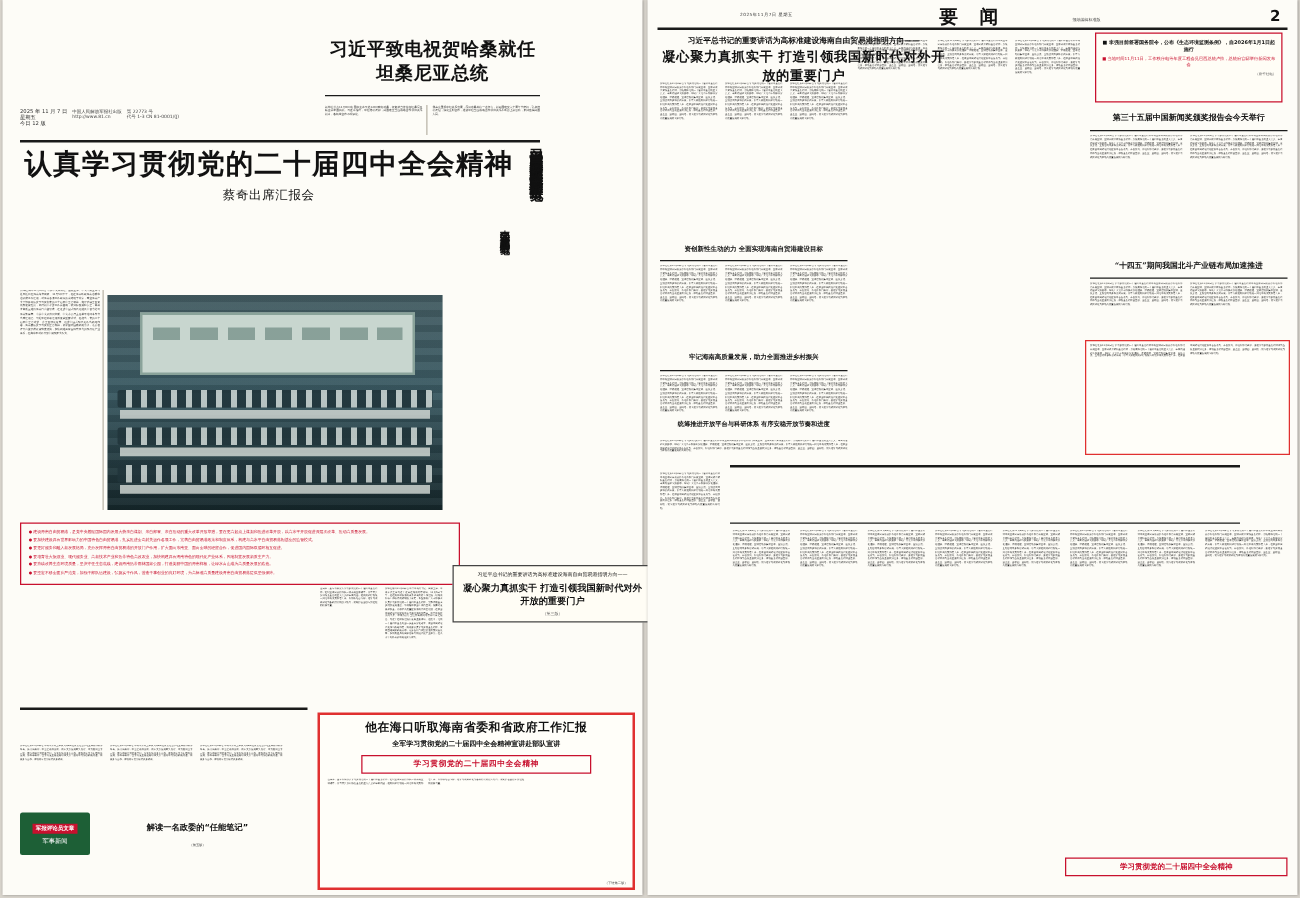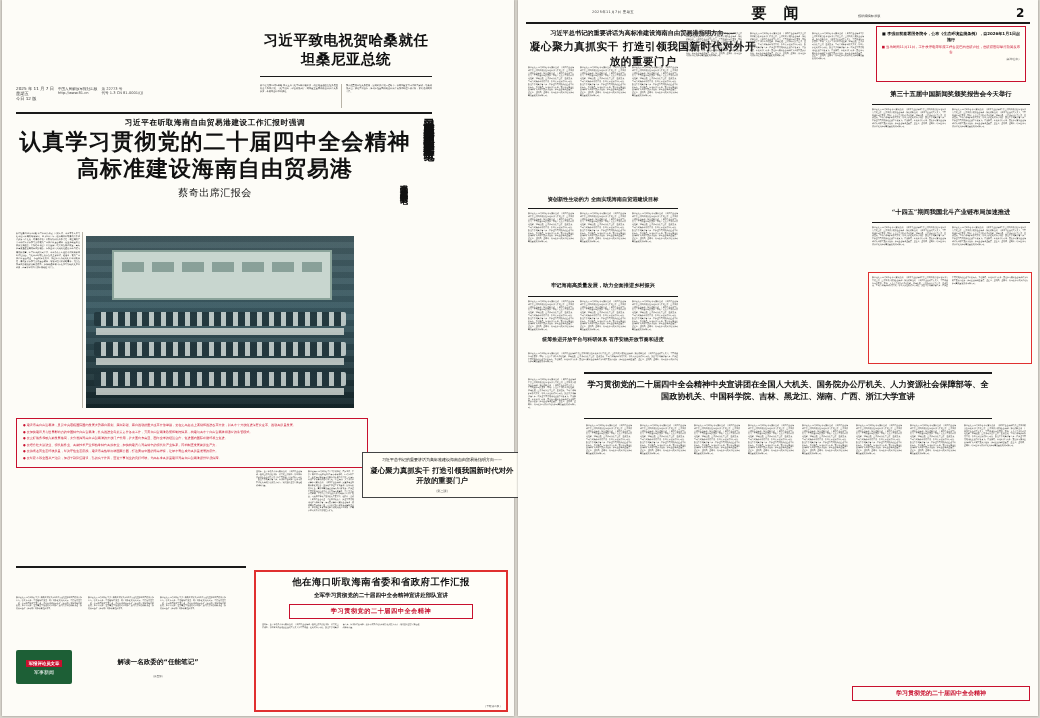--- a/index.html
+++ b/index.html
@@ -232,23 +232,21 @@
 
     <div class="top-head">习近平致电祝贺哈桑就任坦桑尼亚总统</div>
     <div class="hline" style="left:258px;top:76px;width:172px;"></div>
     <div class="top-col tx" style="left:258px;top:84px;width:78px;height:26px;">新华社北京11月6日电 国家主席习近平6日致电哈桑，祝贺她当选连任坦桑尼亚联合共和国总统。习近平指出，中坦传统友好，两国建立全面战略合作伙伴关系以来，各领域合作不断深化。</div>
     <div class="top-col tx" style="left:344px;top:84px;width:86px;height:26px;">我高度重视中坦关系发展，愿同哈桑总统一道努力，以两国建交六十周年为契机，弘扬传统友谊，深化互利合作，推动中坦全面战略合作伙伴关系不断迈上新台阶，更好造福两国人民。</div>
     <div class="vline" style="left:339px;top:84px;height:24px;"></div>
 
     <div class="hline" style="left:14px;top:112px;width:416px;height:2px;"></div>
 
     <div class="lead">
-      <div class="k1">习近平在听取海南自由贸易港建设工作汇报时强调</div>
       <div class="k2">认真学习贯彻党的二十届四中全会精神</div>
-      <div class="k2">高标准建设海南自由贸易港</div>
       <div class="k3">蔡奇出席汇报会</div>
     </div>
 
     <div class="tx" style="position:absolute;left:14px;top:232px;width:64px;height:176px;">新华社海口11月6日电 中共中央总书记、国家主席、中央军委主席习近平近日在海南考察调研。11月5日下午，他在海口听取海南省委和省政府工作汇报，对海南各项工作取得的成绩给予肯定，希望海南广大干部群众认真学习贯彻党的二十届四中全会精神，完整准确全面贯彻新发展理念，坚持稳中求进工作总基调，统筹好发展和安全，高标准高质量建设海南自由贸易港，在推进中国式现代化建设中奋力谱写海南新篇章。中共中央政治局常委、中央办公厅主任蔡奇陪同考察并出席汇报会。习近平在听取汇报后发表重要讲话。他指出，党的二十届四中全会对进一步全面深化改革、推进中国式现代化作出战略部署，海南要认真学习贯彻全会精神，紧紧围绕国家战略需求，充分发挥自由贸易港政策制度优势，加快构建具有国际竞争力的现代化产业体系，在高水平对外开放中展现更大作为。</div>
     <div class="vline" style="left:80px;top:232px;height:176px;"></div>
 
     <div class="photo">
       <div class="hall"></div>
       <div class="screen"></div>
       <div class="rowpeople" style="top:76px"></div>
@@ -355,21 +353,20 @@
   <div class="tx s" style="position:absolute;left:872px;top:108px;width:74px;height:96px;">新华社北京11月6日电 学习贯彻党的二十届四中全会精神中央宣讲团日前分赴各地各部门开展宣讲。宣讲团成员紧扣全会精神，系统阐释党的二十届四中全会的重大意义、丰富内涵和实践要求，帮助广大党员干部群众深化理解、准确把握。宣讲活动以集中宣讲、座谈交流、互动答问等多种形式开展，引导大家把思想和行动统一到党中央决策部署上来，在推进中国式现代化建设中奋发有为、开创新局。各地各部门表示，要把学习贯彻全会精神作为当前重要政治任务，推动全会精神进基层、进企业、进校园、进网络，切实把学习成效转化为推动高质量发展的实际行动。</div>
   <div class="tx s" style="position:absolute;left:952px;top:108px;width:74px;height:96px;">新华社北京11月6日电 学习贯彻党的二十届四中全会精神中央宣讲团日前分赴各地各部门开展宣讲。宣讲团成员紧扣全会精神，系统阐释党的二十届四中全会的重大意义、丰富内涵和实践要求，帮助广大党员干部群众深化理解、准确把握。宣讲活动以集中宣讲、座谈交流、互动答问等多种形式开展，引导大家把思想和行动统一到党中央决策部署上来，在推进中国式现代化建设中奋发有为、开创新局。各地各部门表示，要把学习贯彻全会精神作为当前重要政治任务，推动全会精神进基层、进企业、进校园、进网络，切实把学习成效转化为推动高质量发展的实际行动。</div>
   <div class="tx s" style="position:absolute;left:872px;top:226px;width:74px;height:44px;">新华社北京11月6日电 学习贯彻党的二十届四中全会精神中央宣讲团日前分赴各地各部门开展宣讲。宣讲团成员紧扣全会精神，系统阐释党的二十届四中全会的重大意义、丰富内涵和实践要求，帮助广大党员干部群众深化理解、准确把握。宣讲活动以集中宣讲、座谈交流、互动答问等多种形式开展，引导大家把思想和行动统一到党中央决策部署上来，在推进中国式现代化建设中奋发有为、开创新局。各地各部门表示，要把学习贯彻全会精神作为当前重要政治任务，推动全会精神进基层、进企业、进校园、进网络，切实把学习成效转化为推动高质量发展的实际行动。</div>
   <div class="tx s" style="position:absolute;left:952px;top:226px;width:74px;height:44px;">新华社北京11月6日电 学习贯彻党的二十届四中全会精神中央宣讲团日前分赴各地各部门开展宣讲。宣讲团成员紧扣全会精神，系统阐释党的二十届四中全会的重大意义、丰富内涵和实践要求，帮助广大党员干部群众深化理解、准确把握。宣讲活动以集中宣讲、座谈交流、互动答问等多种形式开展，引导大家把思想和行动统一到党中央决策部署上来，在推进中国式现代化建设中奋发有为、开创新局。各地各部门表示，要把学习贯彻全会精神作为当前重要政治任务，推动全会精神进基层、进企业、进校园、进网络，切实把学习成效转化为推动高质量发展的实际行动。</div>
 
   <div class="redframe" style="left:868px;top:272px;width:164px;height:92px;">
     <div class="tx s" style="padding:3px;columns:2;column-gap:4px;height:84px;">新华社北京11月6日电 学习贯彻党的二十届四中全会精神中央宣讲团日前分赴各地各部门开展宣讲。宣讲团成员紧扣全会精神，系统阐释党的二十届四中全会的重大意义、丰富内涵和实践要求，帮助广大党员干部群众深化理解、准确把握。宣讲活动以集中宣讲、座谈交流、互动答问等多种形式开展，引导大家把思想和行动统一到党中央决策部署上来，在推进中国式现代化建设中奋发有为、开创新局。各地各部门表示，要把学习贯彻全会精神作为当前重要政治任务，推动全会精神进基层、进企业、进校园、进网络，切实把学习成效转化为推动高质量发展的实际行动。</div>
   </div>
 
   <div class="hline" style="left:584px;top:372px;width:408px;height:1.5px;"></div>
-  <div class="r-bighead">学习贯彻党的二十届四中全会精神中央宣讲团在全国人大机关、国务院办公厅机关、人力资源社会保障部等、全国政协机关、中国科学院、吉林、黑龙江、湖南、广西、浙江大学宣讲</div>
   <div class="hline" style="left:584px;top:418px;width:408px;"></div>
 
   <div class="tx s" style="position:absolute;left:528px;top:378px;width:48px;height:300px;">新华社北京11月6日电 学习贯彻党的二十届四中全会精神中央宣讲团日前分赴各地各部门开展宣讲。宣讲团成员紧扣全会精神，系统阐释党的二十届四中全会的重大意义、丰富内涵和实践要求，帮助广大党员干部群众深化理解、准确把握。宣讲活动以集中宣讲、座谈交流、互动答问等多种形式开展，引导大家把思想和行动统一到党中央决策部署上来，在推进中国式现代化建设中奋发有为、开创新局。各地各部门表示，要把学习贯彻全会精神作为当前重要政治任务，推动全会精神进基层、进企业、进校园、进网络，切实把学习成效转化为推动高质量发展的实际行动。</div>
   <div class="tx s" style="position:absolute;left:586px;top:424px;width:46px;height:254px;">新华社北京11月6日电 学习贯彻党的二十届四中全会精神中央宣讲团日前分赴各地各部门开展宣讲。宣讲团成员紧扣全会精神，系统阐释党的二十届四中全会的重大意义、丰富内涵和实践要求，帮助广大党员干部群众深化理解、准确把握。宣讲活动以集中宣讲、座谈交流、互动答问等多种形式开展，引导大家把思想和行动统一到党中央决策部署上来，在推进中国式现代化建设中奋发有为、开创新局。各地各部门表示，要把学习贯彻全会精神作为当前重要政治任务，推动全会精神进基层、进企业、进校园、进网络，切实把学习成效转化为推动高质量发展的实际行动。</div>
   <div class="tx s" style="position:absolute;left:640px;top:424px;width:46px;height:254px;">新华社北京11月6日电 学习贯彻党的二十届四中全会精神中央宣讲团日前分赴各地各部门开展宣讲。宣讲团成员紧扣全会精神，系统阐释党的二十届四中全会的重大意义、丰富内涵和实践要求，帮助广大党员干部群众深化理解、准确把握。宣讲活动以集中宣讲、座谈交流、互动答问等多种形式开展，引导大家把思想和行动统一到党中央决策部署上来，在推进中国式现代化建设中奋发有为、开创新局。各地各部门表示，要把学习贯彻全会精神作为当前重要政治任务，推动全会精神进基层、进企业、进校园、进网络，切实把学习成效转化为推动高质量发展的实际行动。</div>
   <div class="tx s" style="position:absolute;left:694px;top:424px;width:46px;height:254px;">新华社北京11月6日电 学习贯彻党的二十届四中全会精神中央宣讲团日前分赴各地各部门开展宣讲。宣讲团成员紧扣全会精神，系统阐释党的二十届四中全会的重大意义、丰富内涵和实践要求，帮助广大党员干部群众深化理解、准确把握。宣讲活动以集中宣讲、座谈交流、互动答问等多种形式开展，引导大家把思想和行动统一到党中央决策部署上来，在推进中国式现代化建设中奋发有为、开创新局。各地各部门表示，要把学习贯彻全会精神作为当前重要政治任务，推动全会精神进基层、进企业、进校园、进网络，切实把学习成效转化为推动高质量发展的实际行动。</div>
   <div class="tx s" style="position:absolute;left:748px;top:424px;width:46px;height:254px;">新华社北京11月6日电 学习贯彻党的二十届四中全会精神中央宣讲团日前分赴各地各部门开展宣讲。宣讲团成员紧扣全会精神，系统阐释党的二十届四中全会的重大意义、丰富内涵和实践要求，帮助广大党员干部群众深化理解、准确把握。宣讲活动以集中宣讲、座谈交流、互动答问等多种形式开展，引导大家把思想和行动统一到党中央决策部署上来，在推进中国式现代化建设中奋发有为、开创新局。各地各部门表示，要把学习贯彻全会精神作为当前重要政治任务，推动全会精神进基层、进企业、进校园、进网络，切实把学习成效转化为推动高质量发展的实际行动。</div>
   <div class="tx s" style="position:absolute;left:802px;top:424px;width:46px;height:254px;">新华社北京11月6日电 学习贯彻党的二十届四中全会精神中央宣讲团日前分赴各地各部门开展宣讲。宣讲团成员紧扣全会精神，系统阐释党的二十届四中全会的重大意义、丰富内涵和实践要求，帮助广大党员干部群众深化理解、准确把握。宣讲活动以集中宣讲、座谈交流、互动答问等多种形式开展，引导大家把思想和行动统一到党中央决策部署上来，在推进中国式现代化建设中奋发有为、开创新局。各地各部门表示，要把学习贯彻全会精神作为当前重要政治任务，推动全会精神进基层、进企业、进校园、进网络，切实把学习成效转化为推动高质量发展的实际行动。</div>
   <div class="tx s" style="position:absolute;left:856px;top:424px;width:46px;height:254px;">新华社北京11月6日电 学习贯彻党的二十届四中全会精神中央宣讲团日前分赴各地各部门开展宣讲。宣讲团成员紧扣全会精神，系统阐释党的二十届四中全会的重大意义、丰富内涵和实践要求，帮助广大党员干部群众深化理解、准确把握。宣讲活动以集中宣讲、座谈交流、互动答问等多种形式开展，引导大家把思想和行动统一到党中央决策部署上来，在推进中国式现代化建设中奋发有为、开创新局。各地各部门表示，要把学习贯彻全会精神作为当前重要政治任务，推动全会精神进基层、进企业、进校园、进网络，切实把学习成效转化为推动高质量发展的实际行动。</div>
   <div class="tx s" style="position:absolute;left:910px;top:424px;width:46px;height:254px;">新华社北京11月6日电 学习贯彻党的二十届四中全会精神中央宣讲团日前分赴各地各部门开展宣讲。宣讲团成员紧扣全会精神，系统阐释党的二十届四中全会的重大意义、丰富内涵和实践要求，帮助广大党员干部群众深化理解、准确把握。宣讲活动以集中宣讲、座谈交流、互动答问等多种形式开展，引导大家把思想和行动统一到党中央决策部署上来，在推进中国式现代化建设中奋发有为、开创新局。各地各部门表示，要把学习贯彻全会精神作为当前重要政治任务，推动全会精神进基层、进企业、进校园、进网络，切实把学习成效转化为推动高质量发展的实际行动。</div>

